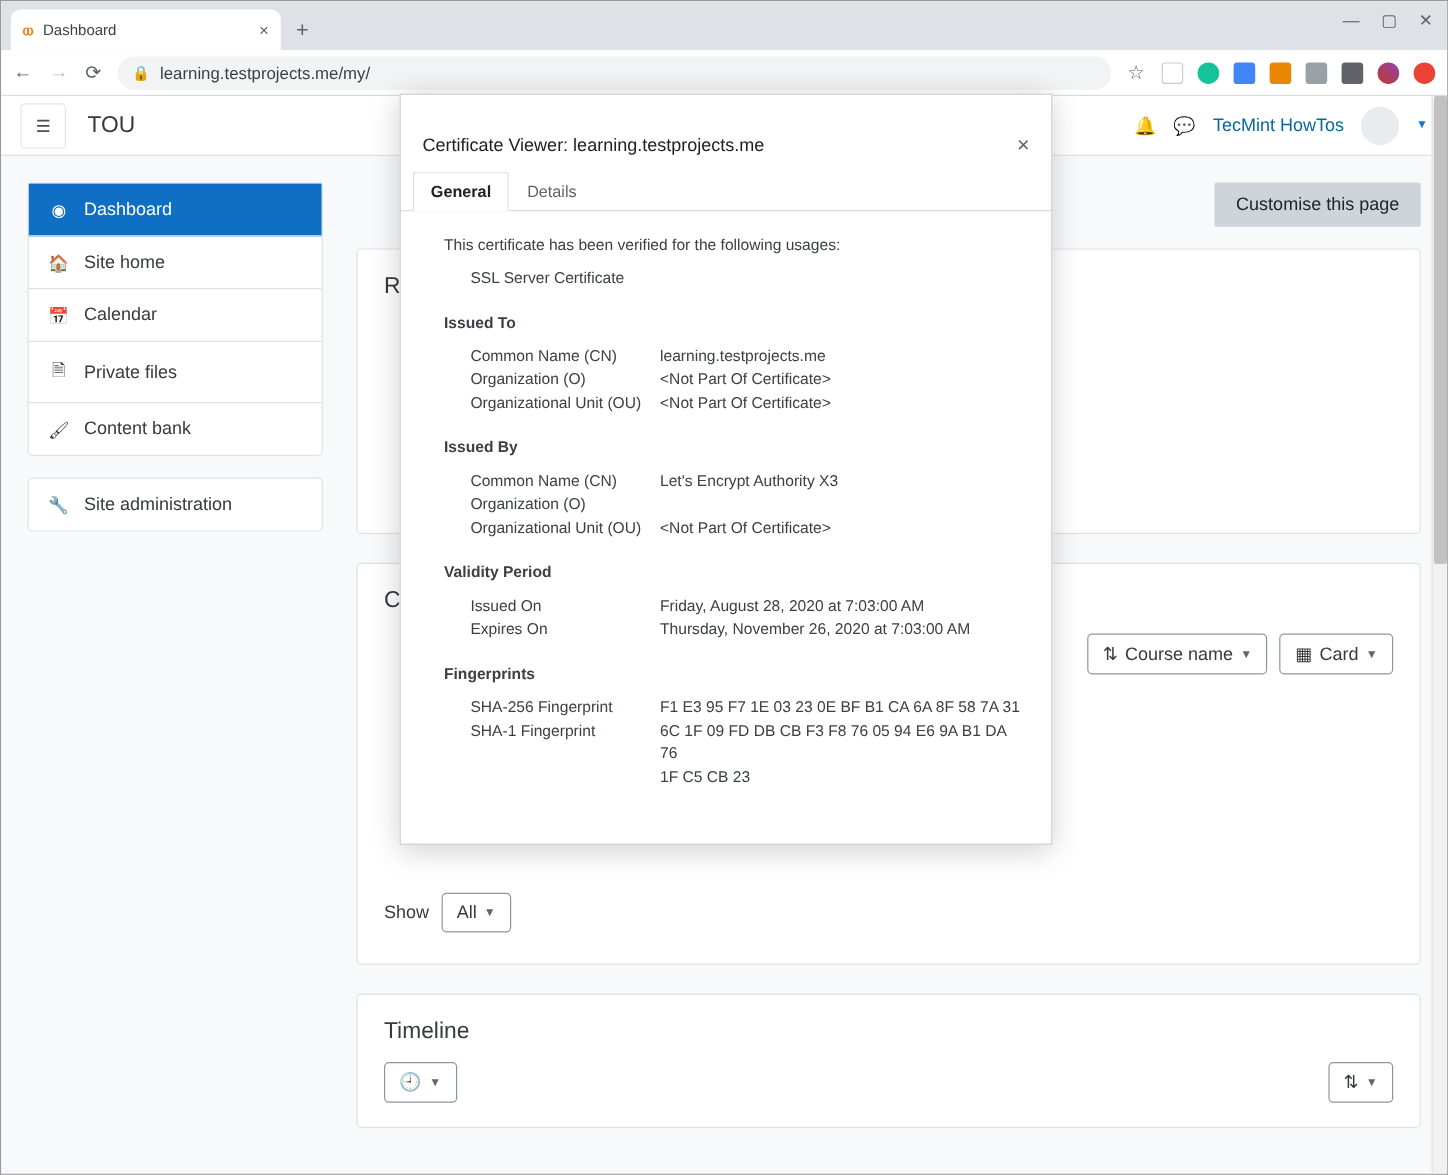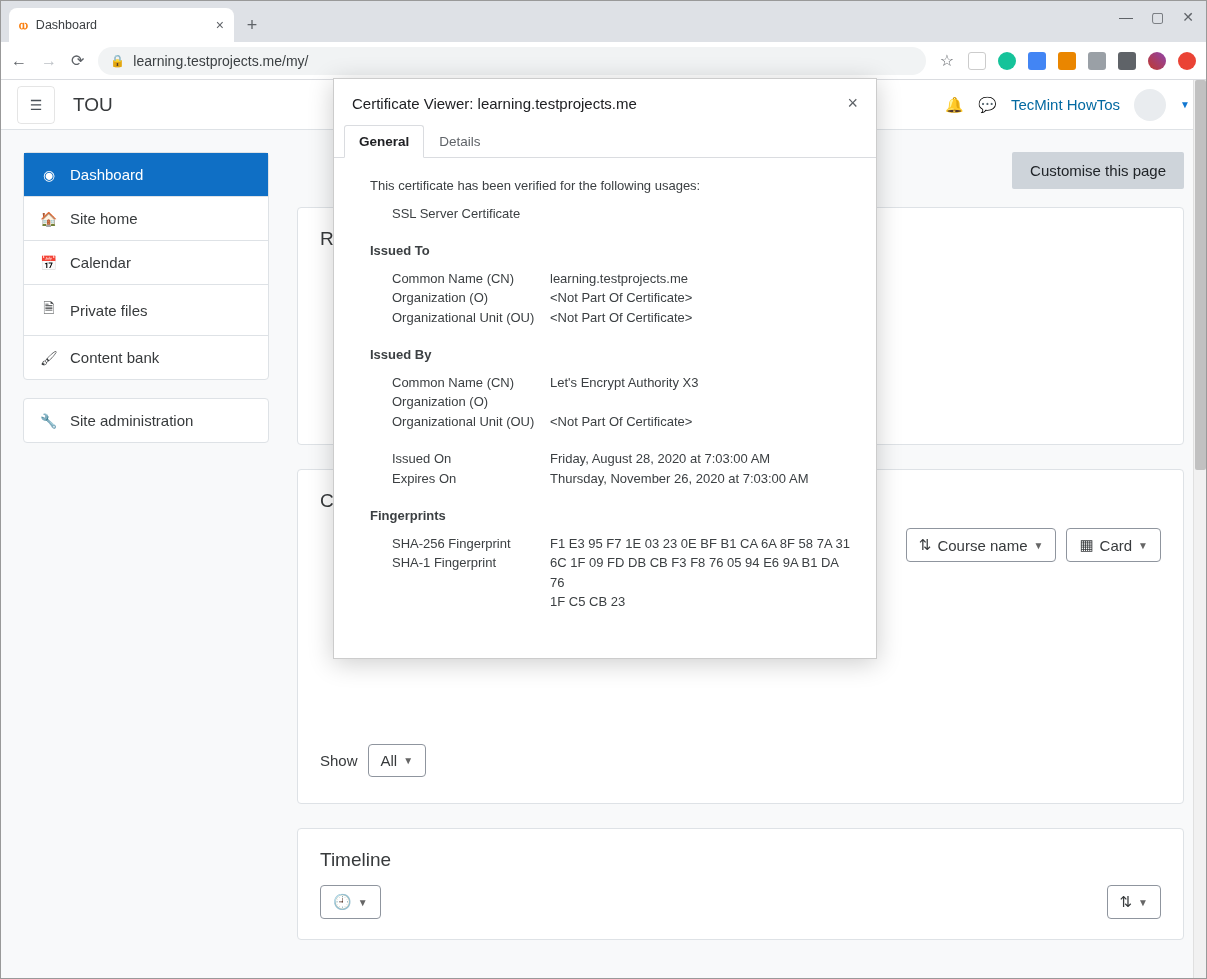--- a/index.html
+++ b/index.html
@@ -55,21 +55,21 @@
 .filter-row { display: flex; align-items: center; gap: 10px; margin: 16px 0 6px 0; }
 .filter-row.right { justify-content: flex-end; gap: 10px; }
 .btn-outline { background: #fff; border: 1px solid #8f959e; padding: 7px 12px; font-size: 15px; color: #373a3c; border-radius: 4px; display: inline-flex; align-items: center; gap: 6px; }
 .label-plain { font-size: 15px; color: #373a3c; }
 .btn-outline .dd { font-size: 10px; color: #666; }
 
 .timeline-row { display: flex; justify-content: space-between; margin-top: 12px; }
 
 
 .cert-dialog { position: absolute; left: 332px; top: 77px; width: 544px; background: #fff; border: 1px solid #ccc; box-shadow: 0 4px 24px rgba(0,0,0,0.2); z-index: 100; padding-bottom: 28px; }
-.cert-header { display: flex; align-items: center; padding: 14px 18px 10px 18px; }
+.cert-header { display: flex; align-items: center; padding: 32px 18px 10px 18px; }
 .cert-title { font-size: 15px; color: #202124; }
 .cert-close { margin-left: auto; font-size: 18px; color: #5f6368; cursor: pointer; }
 .cert-tabs { display: flex; border-bottom: 1px solid #dadce0; padding: 0 10px; }
 .cert-tab { padding: 8px 14px; font-size: 13.5px; color: #5f6368; border: 1px solid transparent; border-radius: 3px 3px 0 0; position: relative; top: 1px; }
 .cert-tab.active { color: #202124; font-weight: 600; border-color: #dadce0; border-bottom-color: #fff; background: #fff; }
 .cert-body { padding: 18px 20px 0 36px; font-size: 13px; color: #3c4043; line-height: 1.5; }
 .cert-intro { margin-bottom: 8px; }
 .cert-usage { padding-left: 22px; margin-bottom: 18px; }
 .cert-section-title { font-weight: 600; margin-bottom: 8px; }
 .cert-row { display: flex; padding-left: 22px; }
@@ -253,20 +253,21 @@
       <div class="cert-row">
           <span class="k">Organization (O)</span>
         </div>
       <div class="cert-row">
           <span class="k">Organizational Unit (OU)</span>
           <span class="v">&lt;Not Part Of Certificate&gt;</span>
         </div>
     </div>
 
     <div class="cert-section">
+      <div class="cert-section-title">Validity Period</div>
       <div class="cert-row">
           <span class="k">Issued On</span>
           <span class="v">Friday, August 28, 2020 at 7:03:00 AM</span>
         </div>
       <div class="cert-row">
           <span class="k">Expires On</span>
           <span class="v">Thursday, November 26, 2020 at 7:03:00 AM</span>
         </div>
     </div>
 

